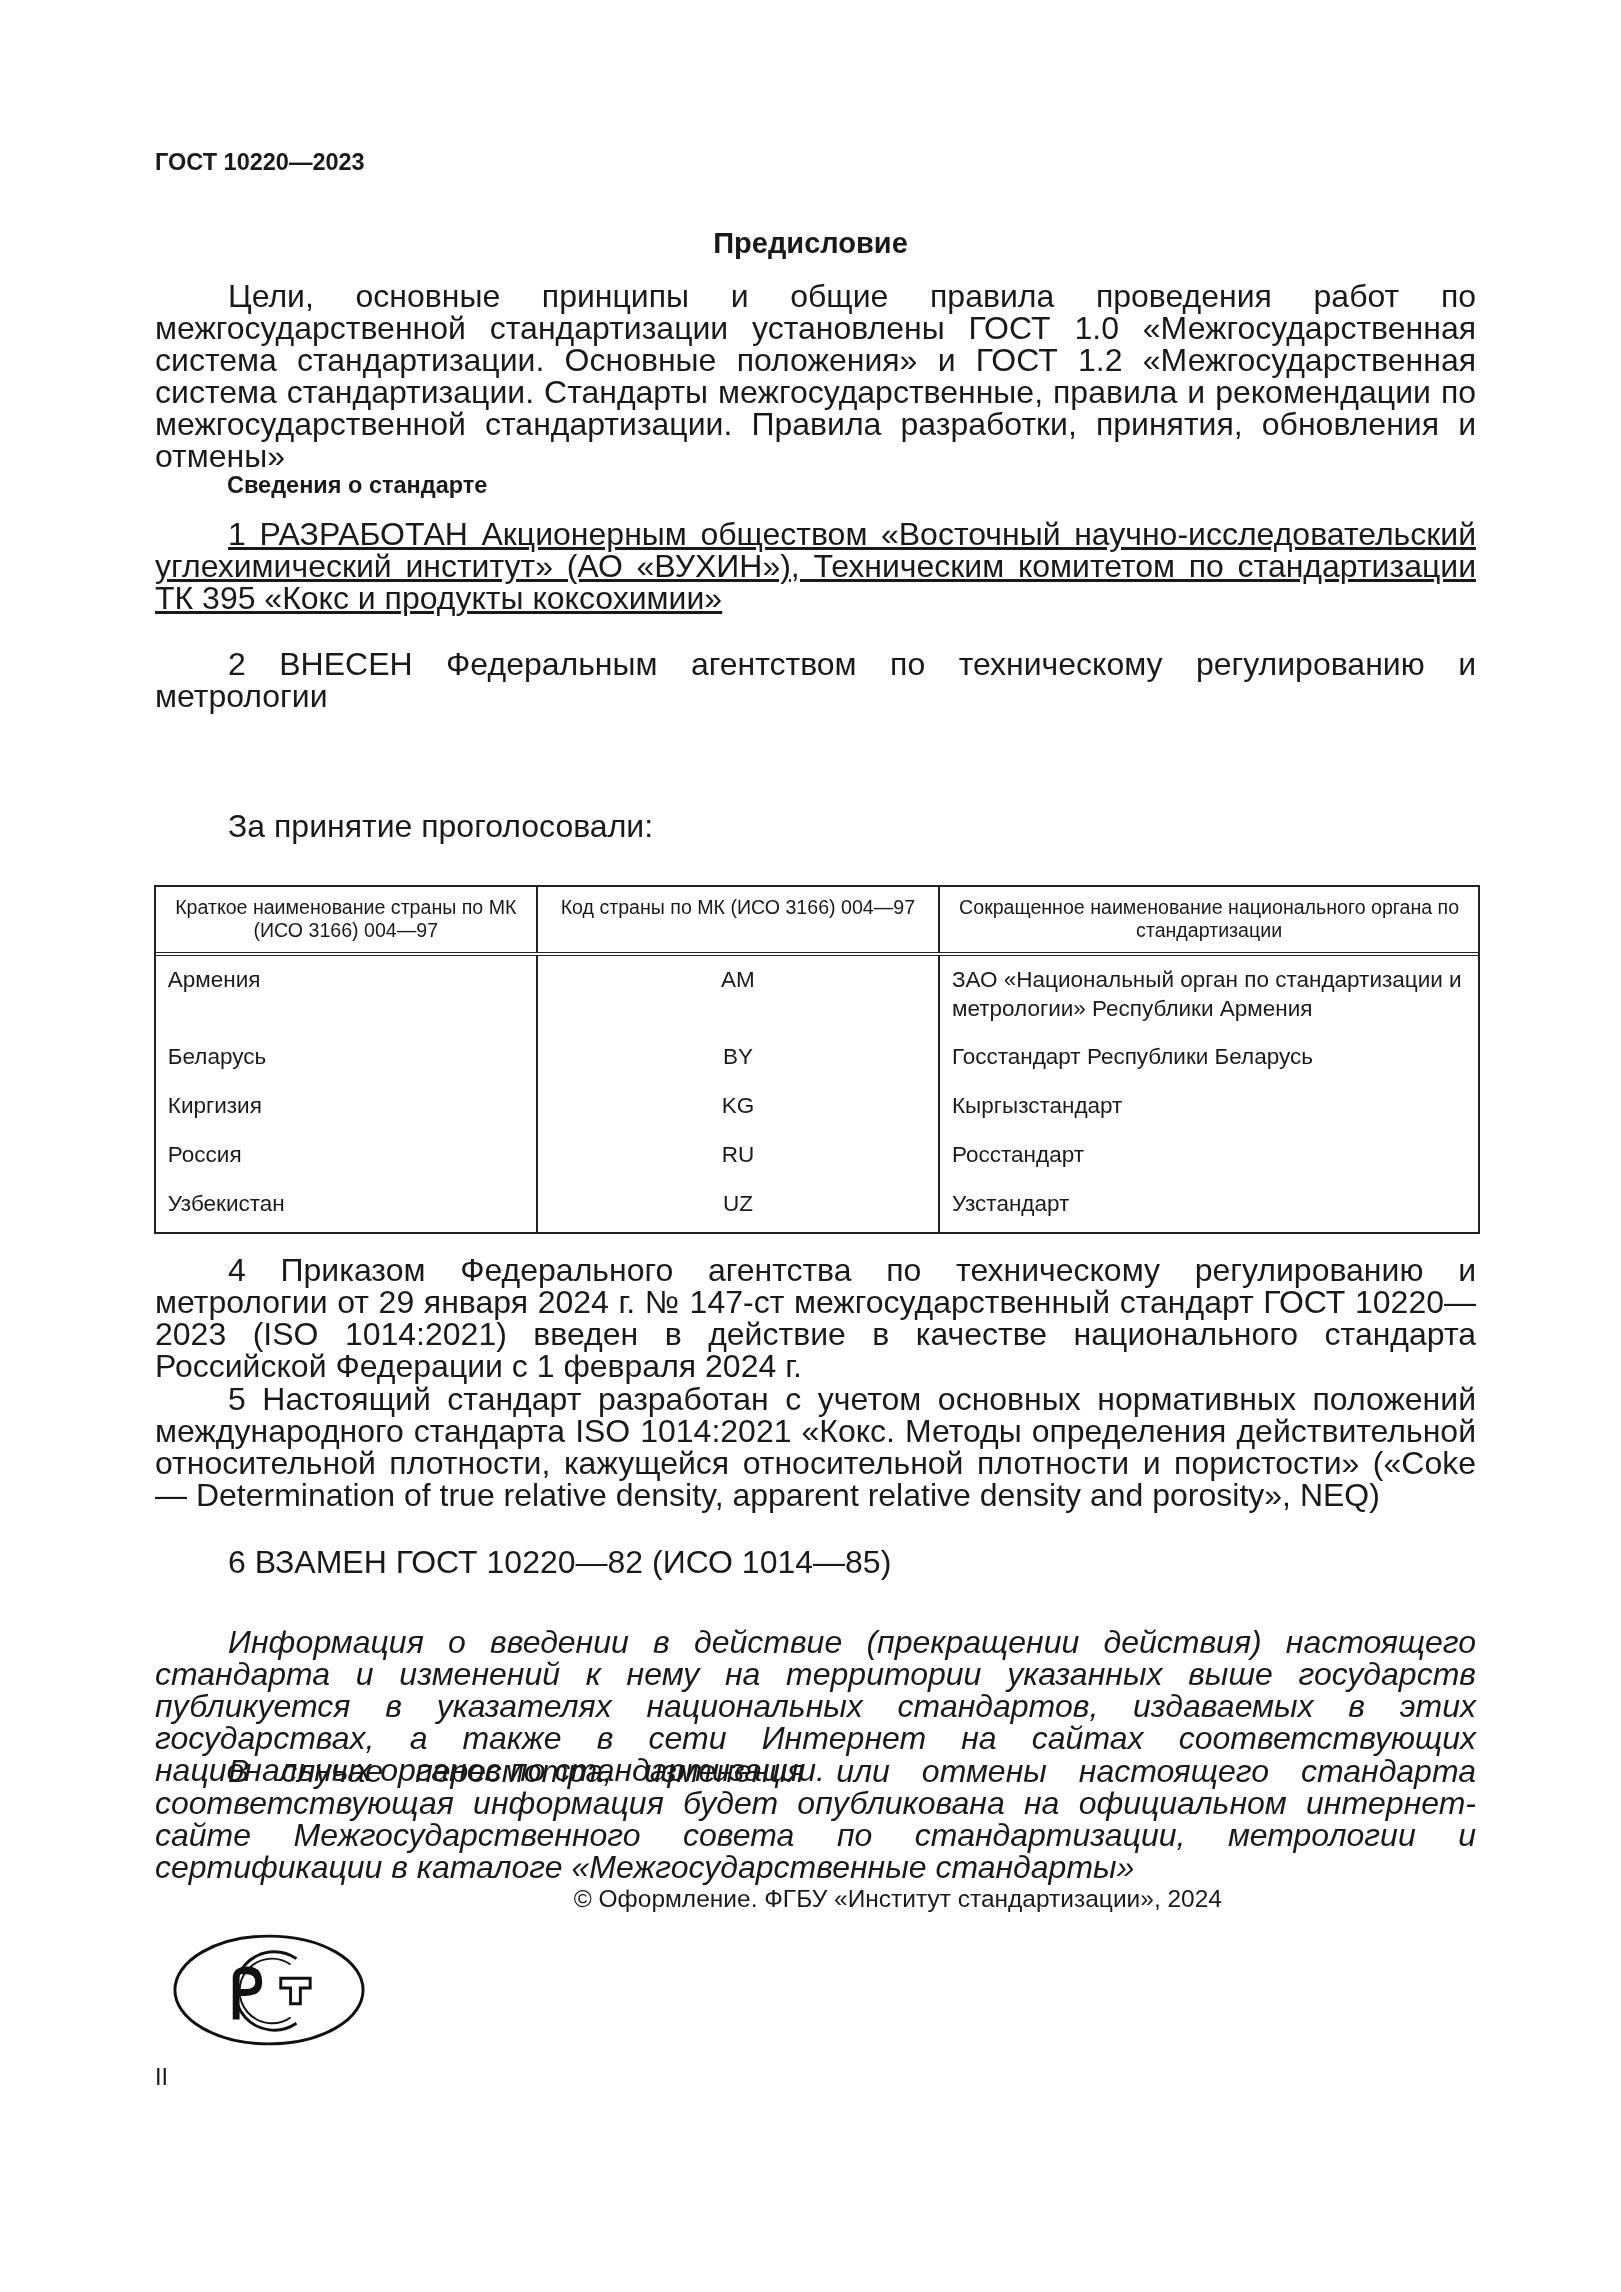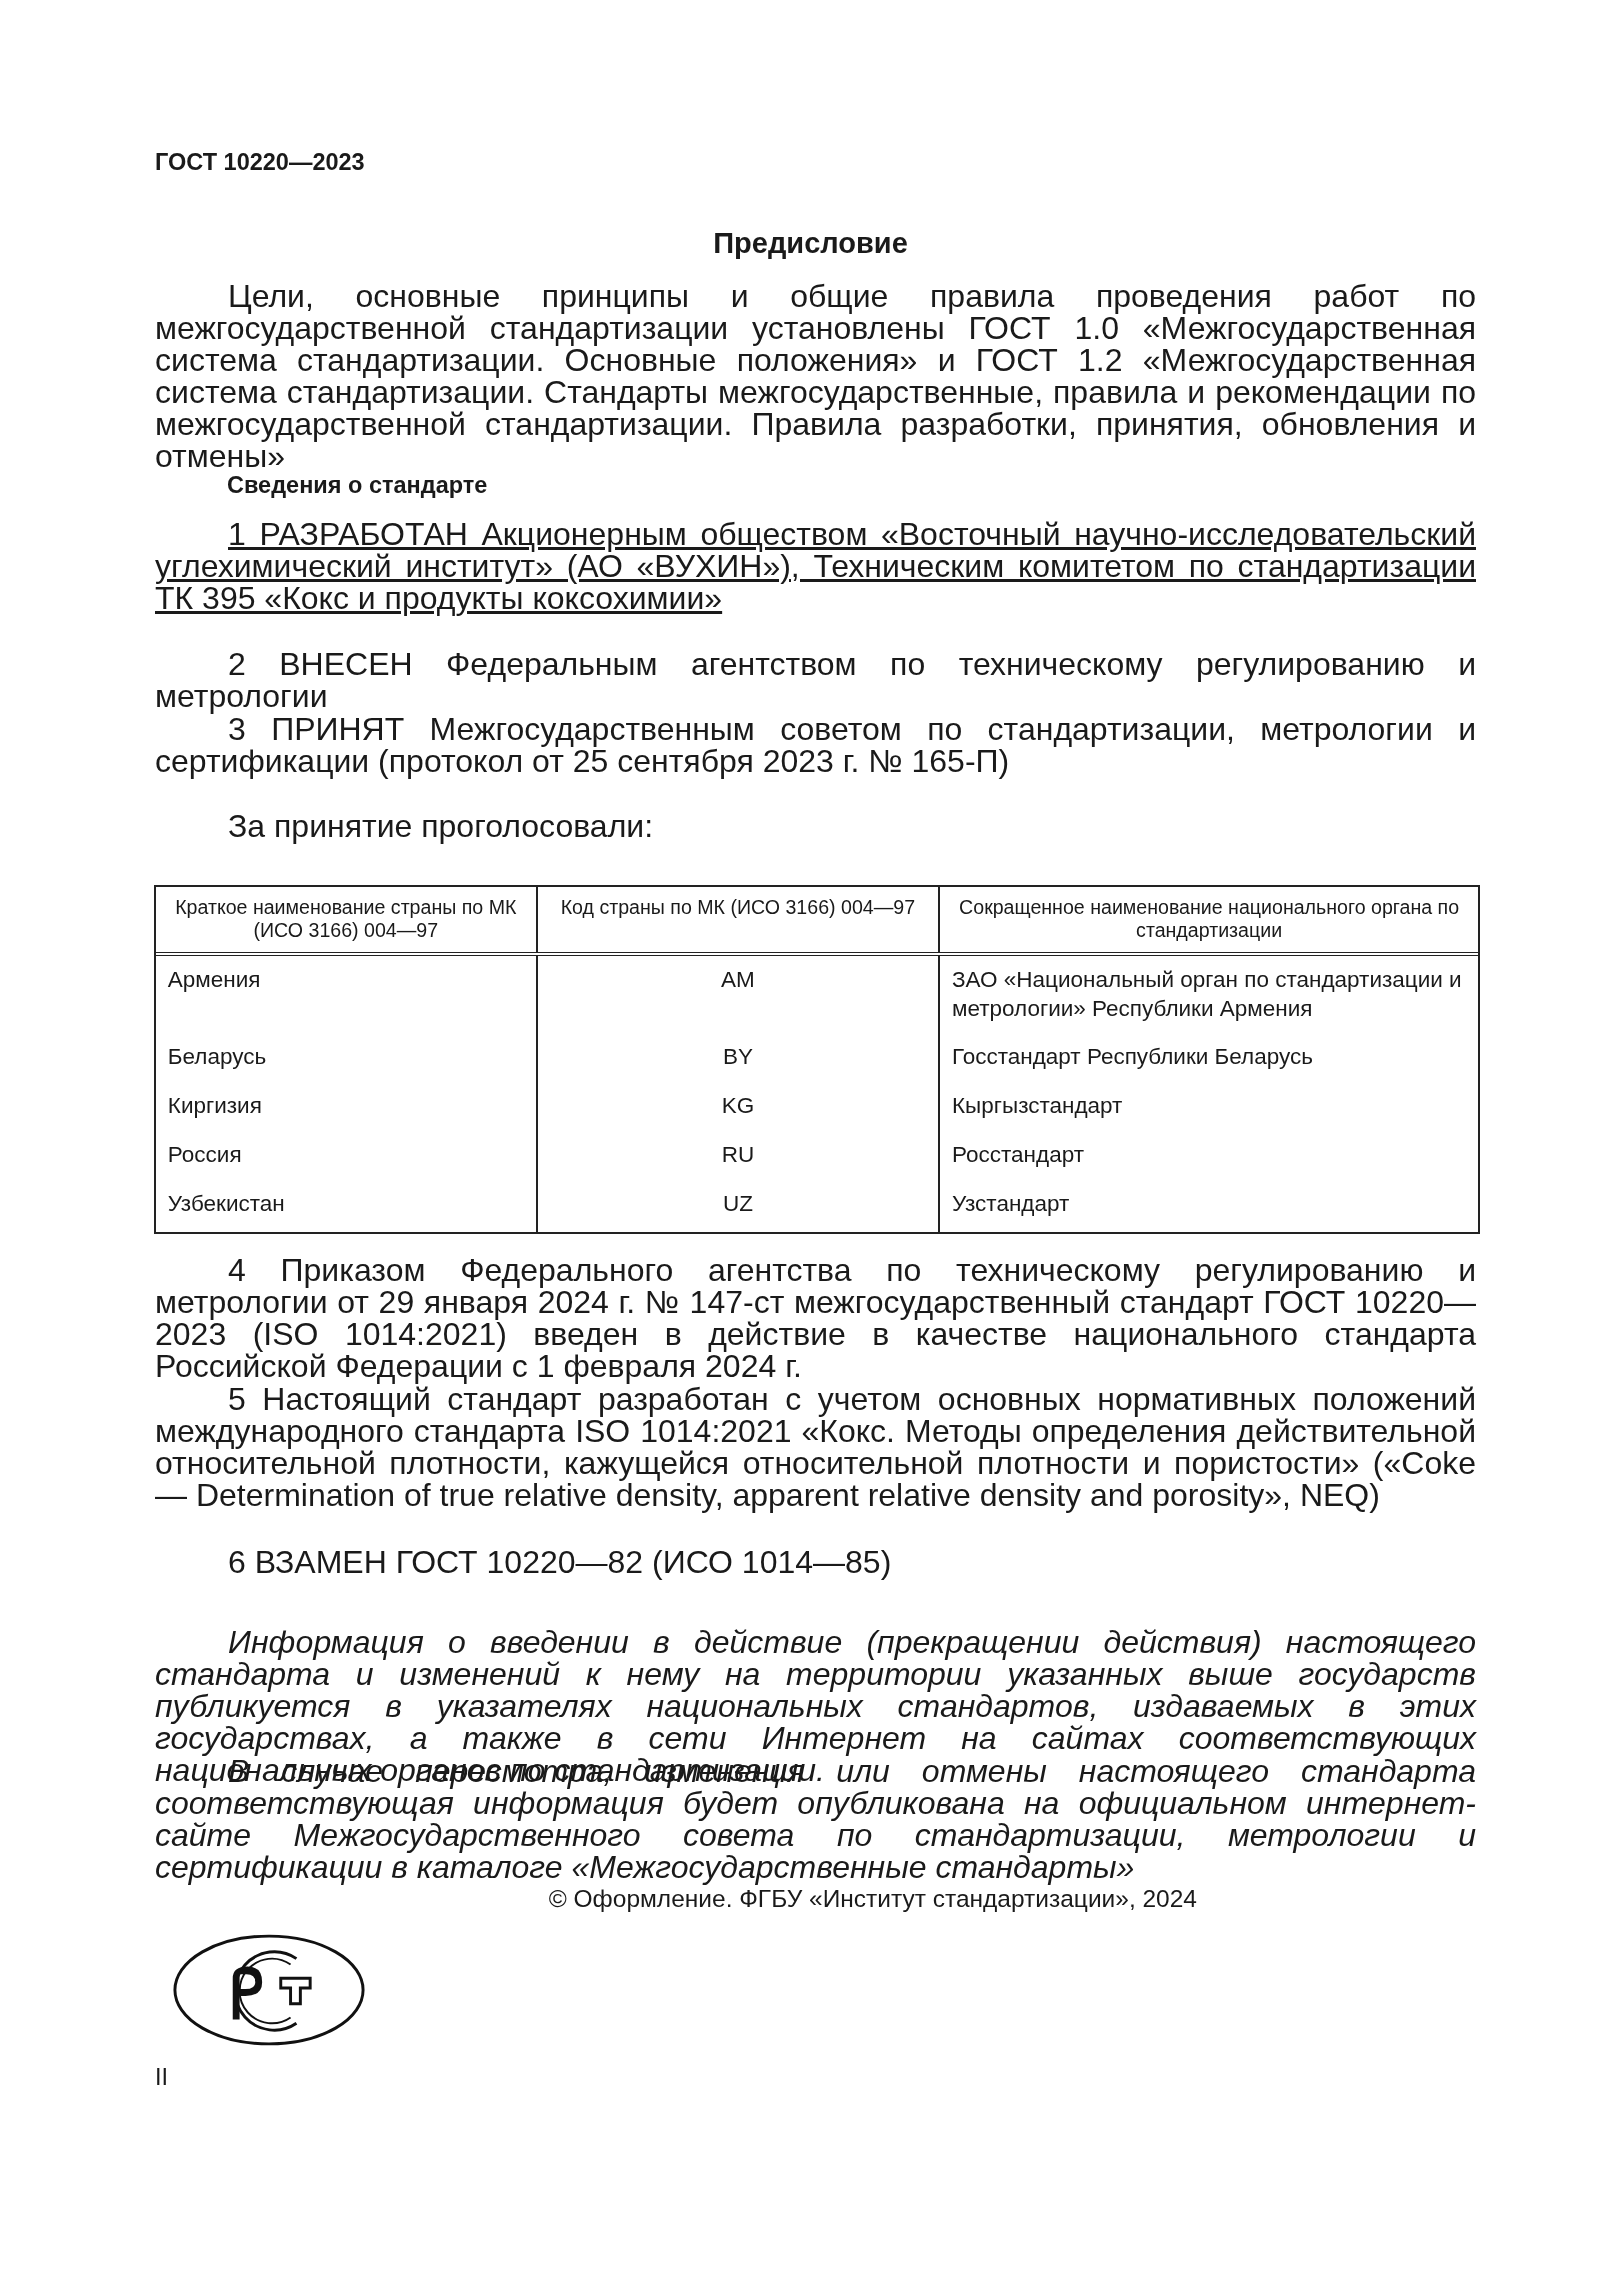--- a/index.html
+++ b/index.html
@@ -1,17 +1,17 @@
 <!DOCTYPE html>
 <html><head>
 <meta charset="utf-8">
 <style>
   html, body { margin:0; padding:0; background:#ffffff; }
   body { width:1621px; height:2293px; position:relative; font-family:"Liberation Sans", sans-serif; color:#1a1a1a; }
-  .page { position:absolute; left:0; top:0; width:1342px; height:2293px; }
+  .page { position:absolute; left:0; top:0; width:1342px; height:2293px;padding-left:25px; }
   .running-head { position:absolute; left:155px; top:149px; font-size:23.5px; font-weight:bold; }
   .title { position:absolute; left:0; width:1621px; top:227px; text-align:center; font-size:29px; font-weight:bold; }
   .para { position:absolute; left:155px; width:1321px; font-size:32px; line-height:32px; text-align:justify; text-indent:73px; }
   .subhead { position:absolute; left:227px; font-size:23.5px; font-weight:bold; }
   .italic { font-style:italic; }
   .table { position:absolute; left:154px; top:885px; width:1322px; border:2px solid #222; border-collapse:collapse; }
   .table table { width:100%; border-collapse:collapse; }
   .table th { font-weight:normal; font-size:19.6px; line-height:23.5px; padding:8.8px 5.9px 5.9px; text-align:center; vertical-align:top; height:50px; }
   .table td { font-size:22.5px; line-height:29px; vertical-align:top; padding:3.9px 11.8px 0; }
   .col1 { width:356px; border-right:2.9px solid #222; }
@@ -31,21 +31,20 @@
   <div class="running-head">ГОСТ 10220—2023</div>
 
   <div class="title">Предисловие</div>
 
   <div class="para" style="top:280px;">Цели, основные принципы и общие правила проведения работ по межгосударственной стандартизации установлены ГОСТ 1.0 «Межгосударственная система стандартизации. Основные положения» и ГОСТ 1.2 «Межгосударственная система стандартизации. Стандарты межгосударственные, правила и рекомендации по межгосударственной стандартизации. Правила разработки, принятия, обновления и отмены»</div>
 
   <div class="subhead" style="top:472px;">Сведения о стандарте</div>
 
   <div class="para" style="top:518px;text-decoration:underline;">1 РАЗРАБОТАН Акционерным обществом «Восточный научно-исследовательский углехимический институт» (АО «ВУХИН»), Техническим комитетом по стандартизации ТК 395 «Кокс и продукты коксохимии»</div>
   <div class="para" style="top:648px;">2 ВНЕСЕН Федеральным агентством по техническому регулированию и метрологии</div>
-  <div class="para" style="top:713px;">3 ПРИНЯТ Межгосударственным советом по стандартизации, метрологии и сертификации (протокол от 25 сентября 2023 г. № 165-П)</div>
   <div class="para" style="top:810px;">За принятие проголосовали:</div>
 
   <div class="table">
     <table>
       <thead>
         <tr>
           <th class="col1">Краткое наименование страны по МК (ИСО 3166) 004—97</th>
           <th class="col2">Код страны по МК (ИСО 3166) 004—97</th>
           <th>Сокращенное наименование национального органа по стандартизации</th>
         </tr>

